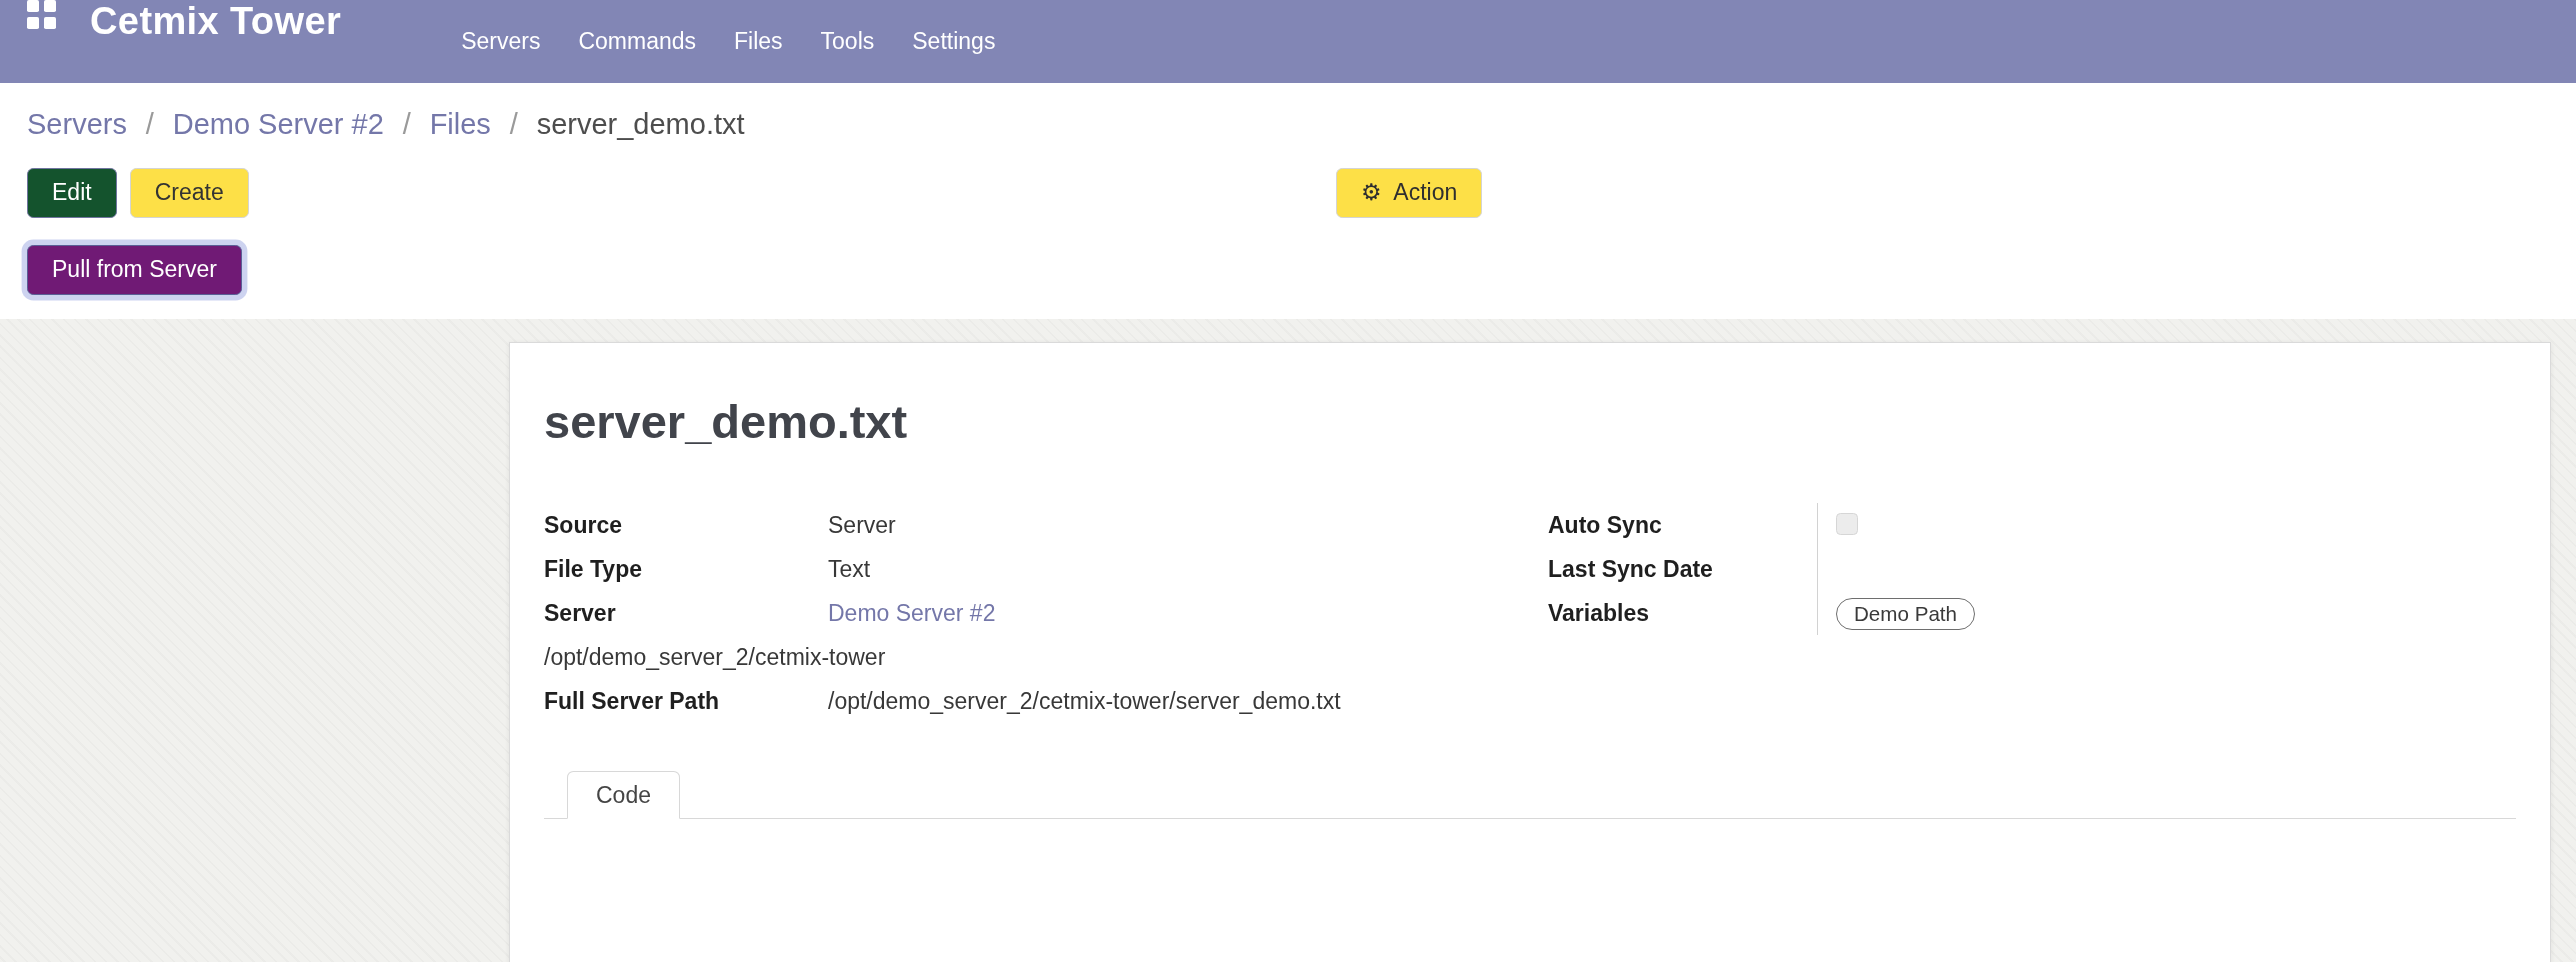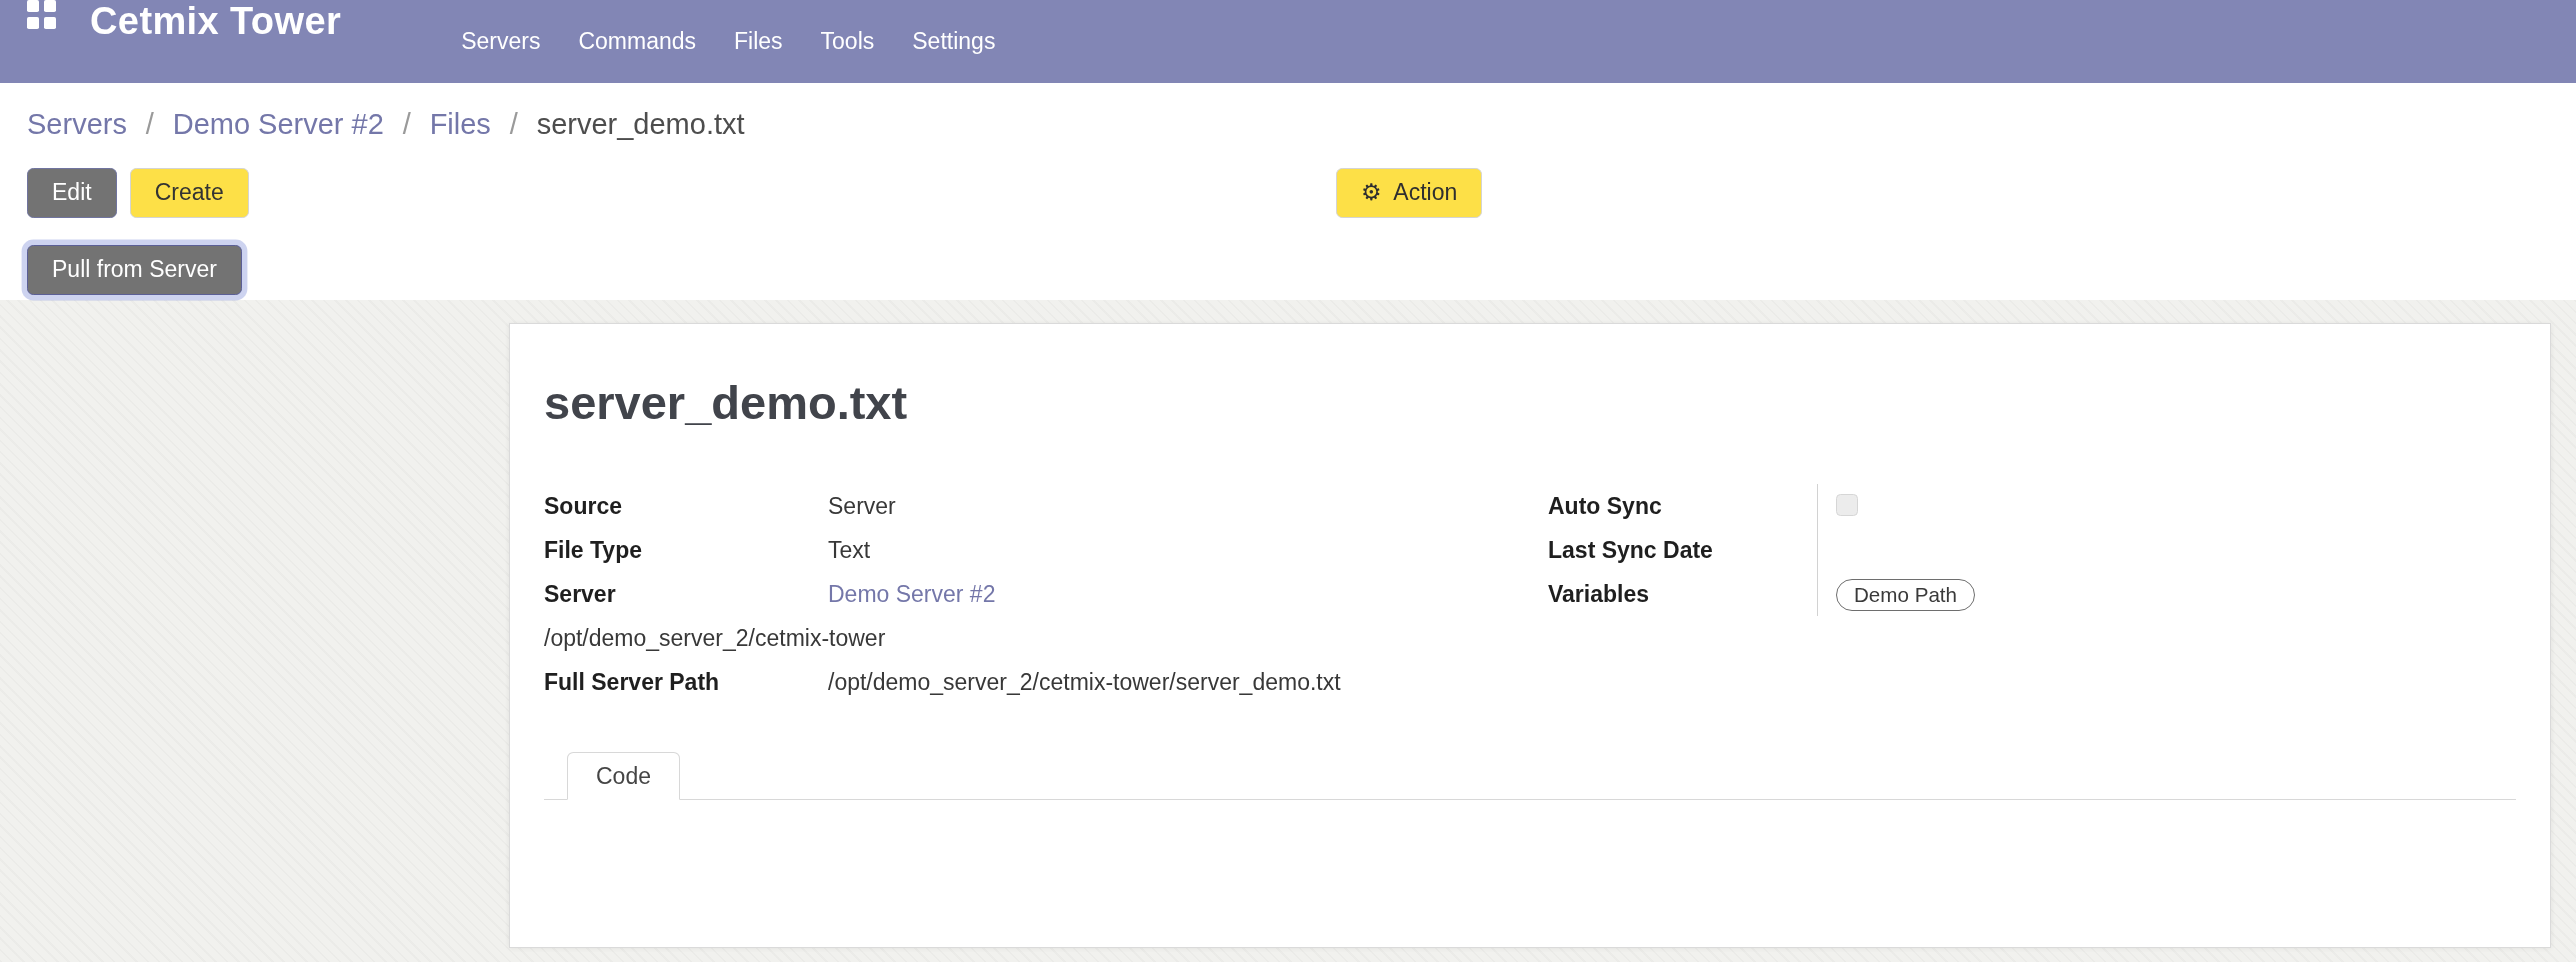--- a/index.html
+++ b/index.html
@@ -9,38 +9,38 @@
   
   .navbar { height:83px; background:#8286b5; display:flex; align-items:flex-start; padding:0 27px; }
   .apps-grid { width:29px; height:29px; display:grid; grid-template-columns:11.7px 11.7px;
     grid-template-rows:11.7px 11.7px; gap:5.4px; margin-right:34px; cursor:pointer; flex:0 0 auto; }
   .apps-grid i { background:#ffffff; border-radius:1.8px; display:block; }
   .brand { color:#ffffff; font-size:38px; font-weight:700; letter-spacing:0.4px; margin-right:101px; white-space:nowrap; }
   .nav-menu { display:flex; align-items:center; height:100%; }
   .nav-item { color:#ffffff; font-size:23px; padding:0 19px; cursor:pointer; white-space:nowrap; }
 
   
-  .control-panel { background:#ffffff; padding-bottom:3px; }
+  .control-panel { background:#ffffff; padding-bottom:22px; }
   .breadcrumb-bar { padding:20px 27px 0; font-size:29px; line-height:43px; white-space:nowrap; }
   .crumb-link { color:#7477a9; cursor:pointer; }
   .crumb-sep { color:#9a9a9a; margin:0 10.8px; }
   .crumb-current { color:#4d4d4d; }
 
   .btn-row { position:relative; margin-top:21.5px; padding:0 27px; height:50px; }
   .btn { display:inline-flex; align-items:center; justify-content:center; height:50px;
     border-radius:6.3px; font-size:23px; padding:0 24px; cursor:pointer;
     border:0.9px solid transparent; vertical-align:top; white-space:nowrap; }
-  .btn-primary { background:#737373; border-color:#70749f; color:#ffffff; }
+  .btn-primary { background:#14532d; border-color:#70749f; color:#ffffff; }
   .btn-secondary { background:#fde047; border-color:#d4d4d4; color:#333333; }
   .btn-create { margin-left:9px; }
   .btn-action { position:absolute; left:1336px; top:0; color:#2f2f2f; }
   .gear { margin-right:11.7px; font-size:23px; line-height:1; }
 
   .pull-row { margin-top:27px; padding:0 27px; height:52px; }
-  .btn-pull { background:#737373; border-color:#5b5f96; color:#ffffff;
+  .btn-pull { background:#701a75; border-color:#5b5f96; color:#ffffff;
     box-shadow:0 0 0 5.4px rgba(124,139,216,0.38); }
 
   
   .content { height:662px; overflow:hidden; background-color:#f1f1ee;
     background-image:repeating-linear-gradient(45deg, rgba(0,0,0,0.022) 0px, rgba(0,0,0,0.022) 1.8px, transparent 1.8px, transparent 8px); }
   .sheet { width:2042px; height:625px; margin:23px 0 0 509px; background:#ffffff;
     border:0.9px solid #dadada; box-shadow:0 0.9px 5.4px rgba(0,0,0,0.07); padding:0 34px; }
 
   .sheet-title { margin-top:54px; font-size:47px; line-height:50px; font-weight:700; color:#41444b; }
 

